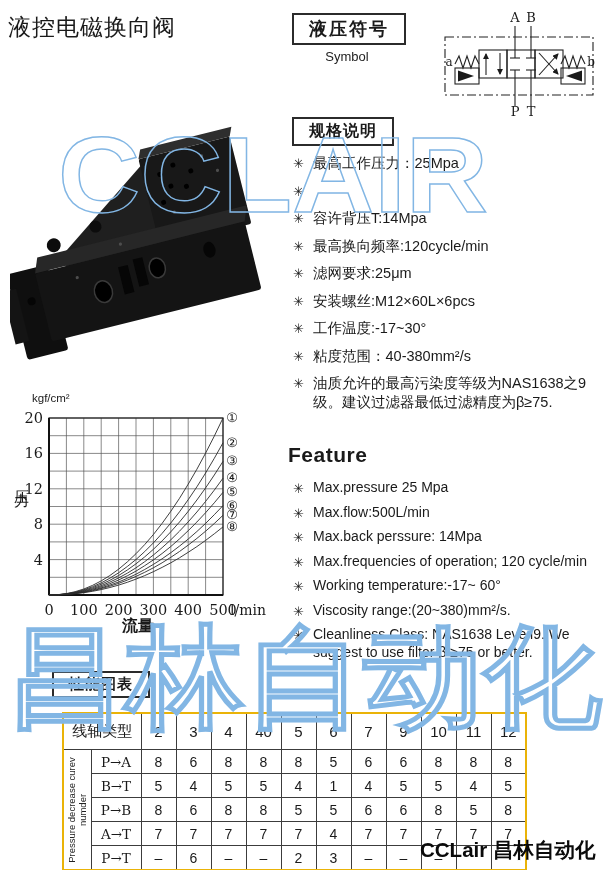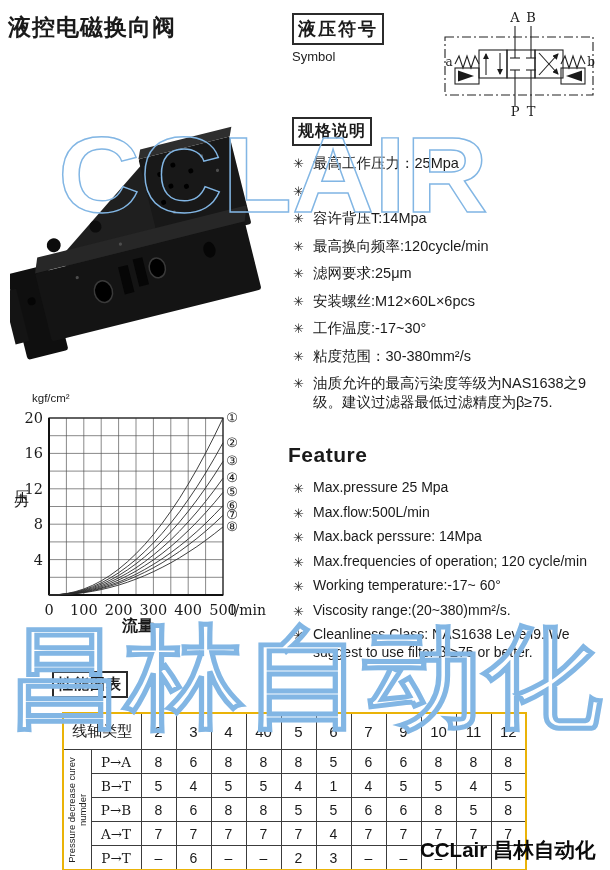--- a/index.html
+++ b/index.html
@@ -1,22 +1,22 @@
 <!DOCTYPE html>
 <html><head>
 <meta charset="utf-8">
 <style>
   html,body{margin:0;padding:0;background:#e8e8e8;}
   .page{position:relative;width:610px;height:870px;background:#ffffff;overflow:hidden;
         font-family:"Liberation Sans",sans-serif;color:#1a1a1a;}
   .abs{position:absolute;}
-  .page-title{left:8px;top:12px;font-size:23px;font-weight:bold;letter-spacing:1px;}
-  .tag-box{border:2px solid #2b2b2b;padding:2px 4px;font-weight:bold;background:#fff;white-space:nowrap;}
+  .page-title{left:8px;top:12px;font-size:23px;font-weight:normal;letter-spacing:1px;}
+  .tag-box{border:2px solid #2b2b2b;padding:2px 15px;font-weight:bold;background:#fff;white-space:nowrap;}
   .sym-box{left:292px;top:13px;font-size:18px;letter-spacing:2px;}
-  .sym-sub{left:292px;top:49px;width:110px;text-align:left;font-size:13px;color:#222;}
+  .sym-sub{left:292px;top:49px;width:110px;text-align:center;font-size:13px;color:#222;}
   .spec-box{left:292px;top:117px;font-size:16px;letter-spacing:1px;}
   .perf-box{left:52px;top:671px;font-size:15px;letter-spacing:1px;z-index:3;}
   ul.plain{list-style:none;margin:0;padding:0;}
   .spec-list{left:293px;top:154px;width:316px;}
   .spec-list li{display:flex;gap:7px;margin-bottom:8px;font-size:14.5px;line-height:1.3;}
   .feature-heading{left:288px;top:443px;font-size:21px;font-weight:bold;letter-spacing:0.5px;}
   .feature-list{left:293px;top:479px;width:312px;}
   .feature-list li{display:flex;gap:7px;margin-bottom:5px;font-size:14px;line-height:1.28;}
   .bullet{flex:0 0 13px;font-size:13px;line-height:1.5;color:#1a1a1a;}
   .wm{pointer-events:none;z-index:5;}
@@ -119,21 +119,21 @@
       <li>
         <span class="bullet">✳</span>
         <span>安装螺丝:M12×60L×6pcs</span>
       </li>
       <li>
         <span class="bullet">✳</span>
         <span>工作温度:-17~30°</span>
       </li>
       <li>
         <span class="bullet">✳</span>
-        <span>粘度范围：30-380mm²/s</span>
+        <span>粘度范围：40-380mm²/s</span>
       </li>
       <li>
         <span class="bullet">✳</span>
         <span>油质允许的最高污染度等级为NAS1638之9级。建议过滤器最低过滤精度为β≥75.</span>
       </li>
     </ul>
 
   <svg class="abs" style="left:10px;top:120px;" width="278" height="240" viewBox="0 0 278 240">
     <g transform="rotate(-14 140 160)">
       <rect x="2" y="120" width="42" height="88" rx="3" fill="#0f0f0f"></rect>

